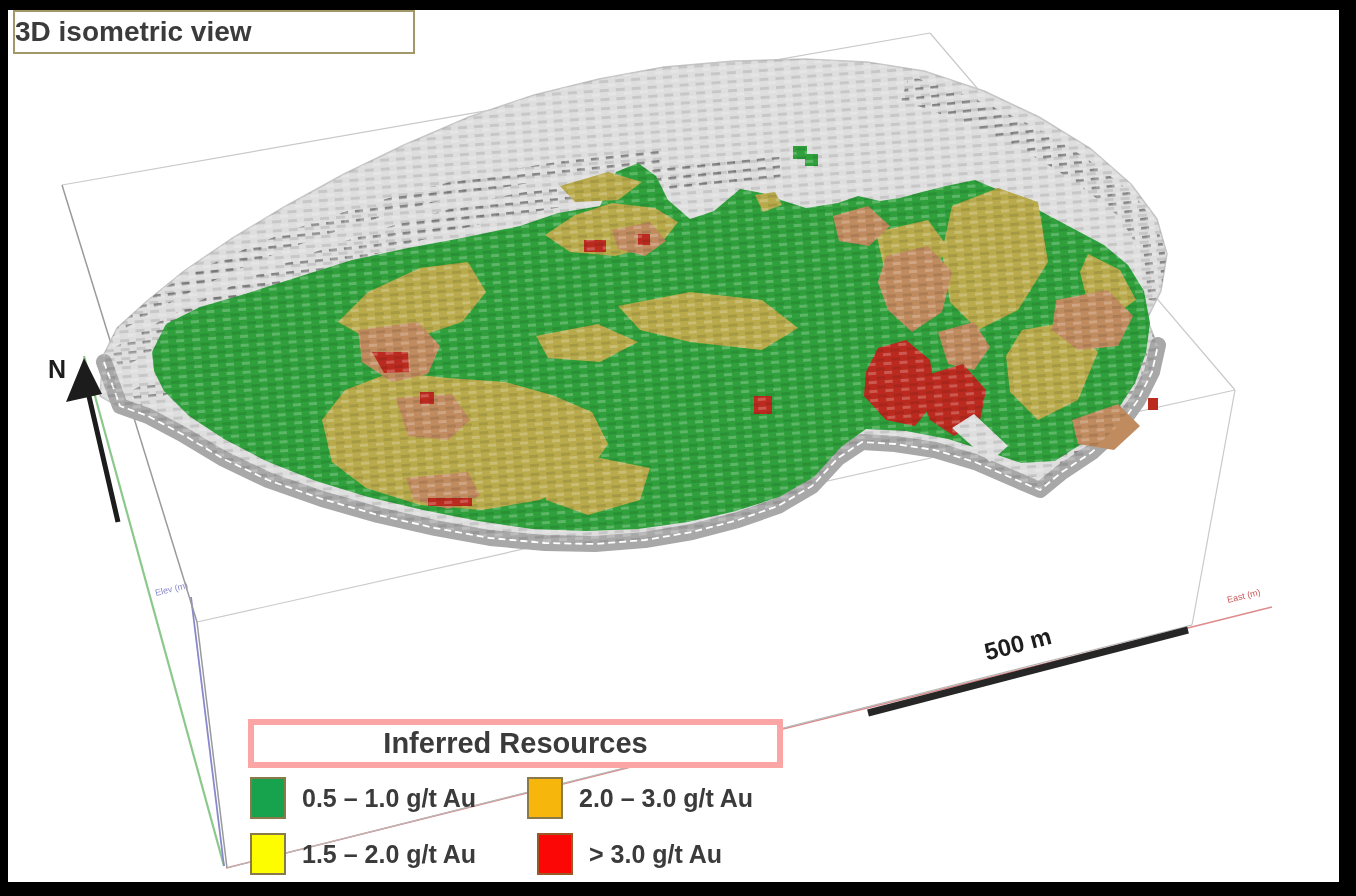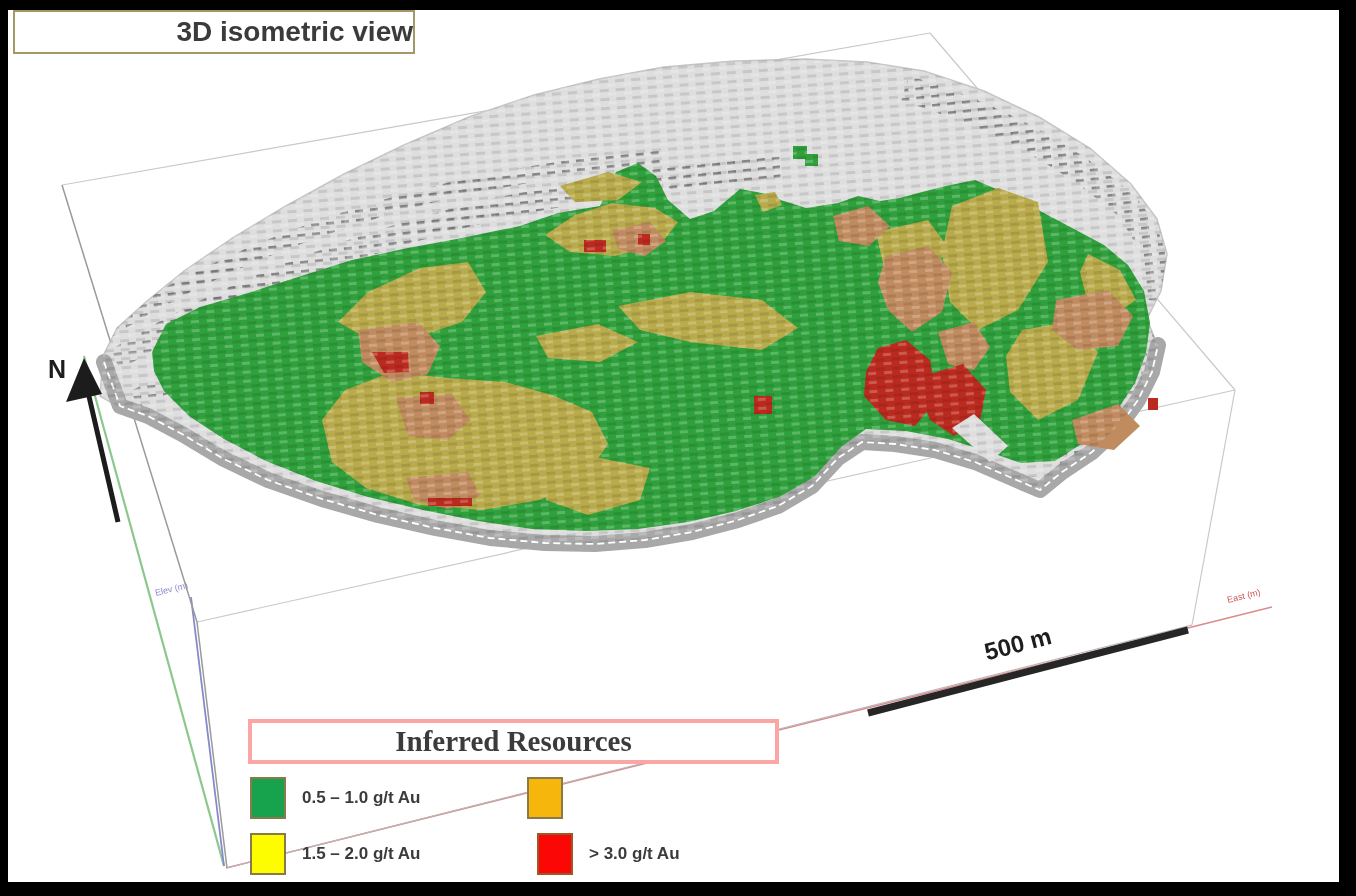--- a/index.html
+++ b/index.html
@@ -30,33 +30,33 @@
   .scale-label{font-size:24px;font-weight:bold;}
   .axis-label-elev{font-size:9px;fill:var(--axis-elev,#8888cc);}
   .axis-label-east{font-size:9px;fill:#cc5555;}
   .scale-bar{stroke:#262626;stroke-width:7;}
   .n-arrow-line{stroke:#1c1c1c;stroke-width:5;}
 
   
   .title-box{
     position:absolute;left:13px;top:10px;width:398px;height:40px;
     background:var(--panel,#fff);border:2px solid var(--box-border,#a39868);
-    display:flex;align-items:center;justify-content:flex-end;
+    display:flex;align-items:center;justify-content:flex-start;
     font-size:28px;font-weight:bold;color:var(--text,#3b3b3b);
   }
   .legend-title-box{
     position:absolute;left:248px;top:719px;width:523px;height:37px;
-    background:var(--panel,#fff);border:4px solid #fca5a5;
+    background:var(--panel,#fff);border:6px solid #fca5a5;
     display:flex;align-items:center;justify-content:center;
-    font-size:29px;font-weight:bold;color:var(--text,#3b3b3b);font-family:Liberation Serif, serif;
+    font-size:29px;font-weight:bold;color:var(--text,#3b3b3b);
   }
   .leg-item{position:absolute;display:flex;align-items:center;height:42px;}
   .leg-item .sw{width:36px;height:42px;border:2px solid #8a7a4a;box-sizing:border-box;flex:0 0 auto;}
   .leg-item .sw.red-border{border-color:#9a5a28;}
-  .leg-item .lab{margin-left:16px;font-size:17px;font-weight:bold;color:var(--text,#3b3b3b);white-space:nowrap;}
+  .leg-item .lab{margin-left:16px;font-size:25px;font-weight:bold;color:var(--text,#3b3b3b);white-space:nowrap;}
   .li-1{left:250px;top:777px;}
   .li-2{left:527px;top:777px;}
   .li-3{left:250px;top:833px;}
   .li-4{left:527px;top:833px;padding-left:10px;}
 </style>
 </head>
 <body>
 
 <svg id="scene-svg" width="1356" height="896" viewBox="0 0 1356 896">
   <defs>
@@ -179,20 +179,21 @@
 <div class="legend-title-box">
   <span>Inferred Resources</span>
 </div>
 
 <div class="leg-item li-1">
   <span class="sw" style="background: rgb(23, 163, 78);"></span>
   <span class="lab">0.5 – 1.0 g/t Au</span>
 </div>
 <div class="leg-item li-2">
   <span class="sw" style="background: rgb(246, 182, 11);"></span>
+  <span class="lab">2.0 – 3.0 g/t Au</span>
 </div>
 <div class="leg-item li-3">
   <span class="sw" style="background: rgb(253, 253, 0);"></span>
   <span class="lab">1.5 – 2.0 g/t Au</span>
 </div>
 <div class="leg-item li-4">
   <span class="sw red-border" style="background: rgb(251, 8, 6);"></span>
   <span class="lab">&gt; 3.0 g/t Au</span>
 </div>
 

